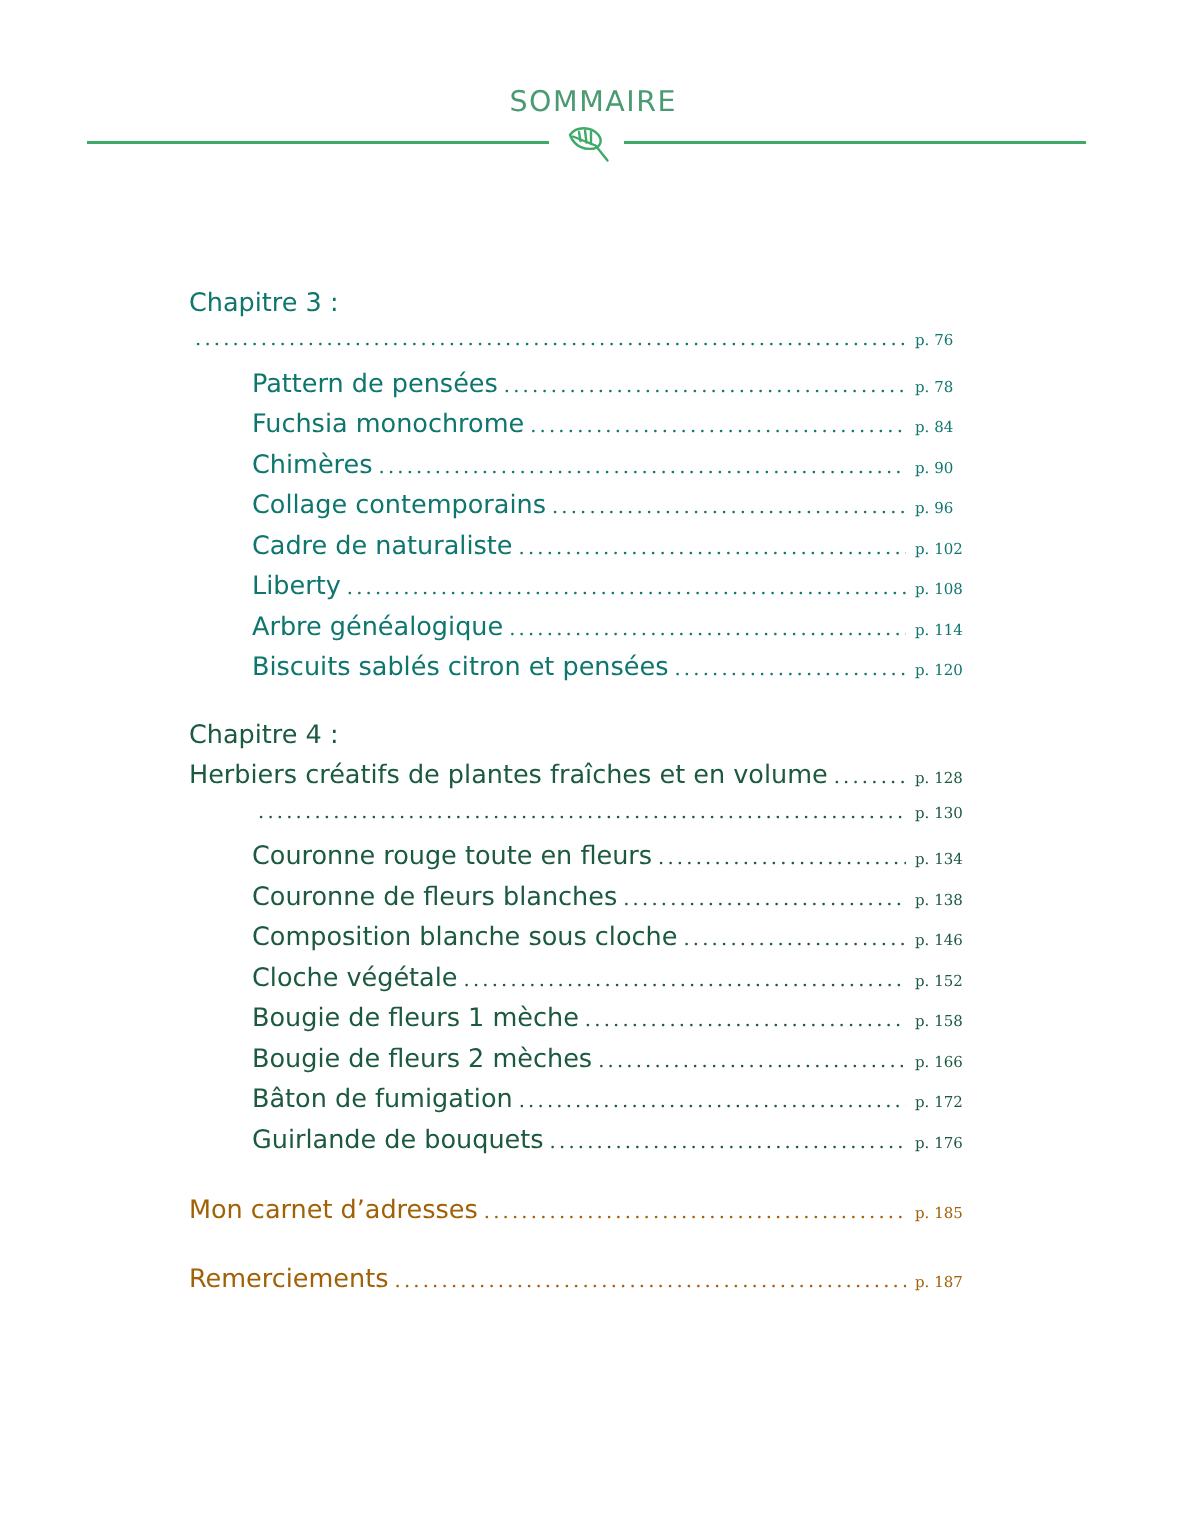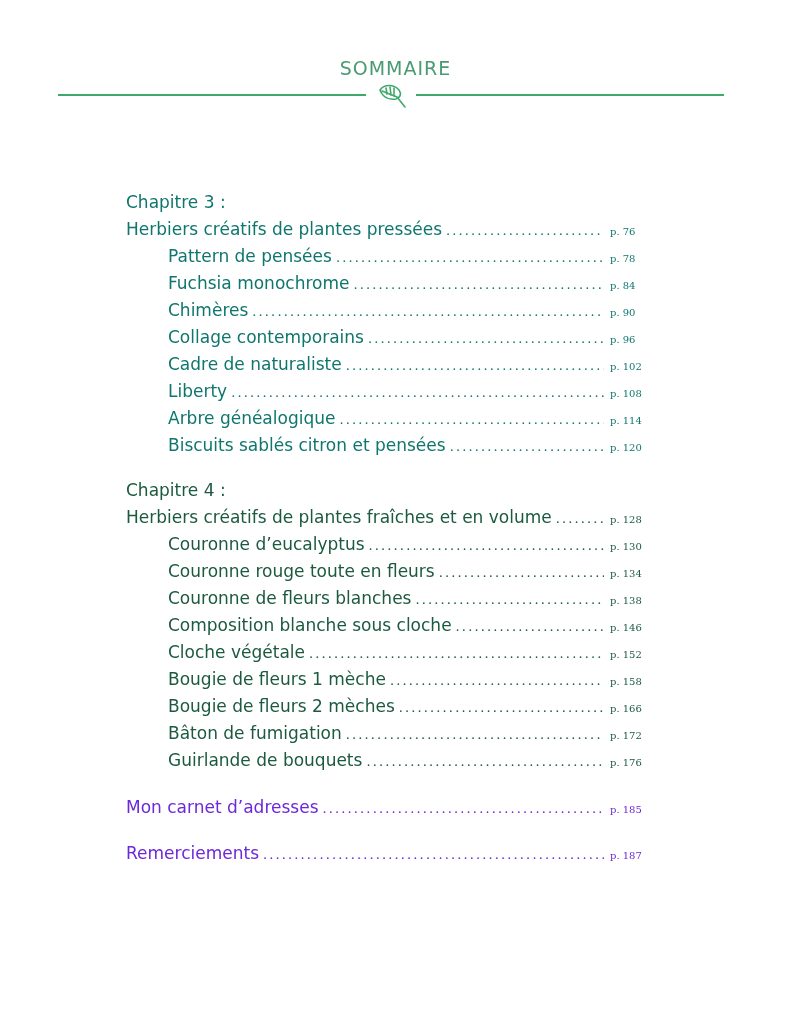--- a/index.html
+++ b/index.html
@@ -11,21 +11,21 @@
   .leaf{position:absolute;left:374px;top:82px;width:36px;height:28px;}
   .toc{position:absolute;left:126px;top:192px;width:528px;}
   .row{display:flex;align-items:baseline;height:27px;font-size:17px;white-space:nowrap;}
   .row .label{flex:0 0 auto;}
   .row .dots{flex:1 1 auto;overflow:hidden;margin:0 6px 0 4px;font-family:"DejaVu Serif",serif;font-size:13px;letter-spacing:1px;}
   .row .dots::after{content:". . . . . . . . . . . . . . . . . . . . . . . . . . . . . . . . . . . . . . . . . . . . . . . . . . . . . . . . . . . . . . . . . . . . . . . . . . . . . . . . . . . . . . . . . . . . . . . . . . . . . . . . . . . . . . . . . . .";letter-spacing:-1px;}
   .row .page{flex:0 0 44px;font-family:"DejaVu Serif","Liberation Serif",serif;font-size:10px;}
   .indent{padding-left:42px;}
   .ch3{color:#0f766e;}
   .ch4{color:#1c5a40;}
-  .misc{color:#6d28d9;}
+  .misc{color:#a16207;}
   .chap-head{height:27px;font-size:17px;}
   .gap1{height:18px;}
   .gap2{height:20px;}
   .misc .row{height:30px;}
 </style>
 </head>
 <body>
 
 <div class="title">SOMMAIRE</div>
 <div class="rule left"></div>
@@ -36,21 +36,20 @@
     <path d="M8 9 L23 15 L31 25"></path>
     <path d="M12 6 L13 12 M16 5 L17 13 M20 6 L20 14"></path>
   </g>
 </svg>
 
 <div class="toc">
 
   <div class="ch3">
     <div class="chap-head">Chapitre 3 :</div>
     <div class="row">
-      <span class="label">Herbiers créatifs de plantes pressées</span>
       <span class="dots"></span>
       <span class="page">p. 76</span>
     </div>
     <div class="row indent">
         <span class="label">Pattern de pensées</span>
         <span class="dots"></span>
         <span class="page">p. 78</span>
       </div>
     <div class="row indent">
         <span class="label">Fuchsia monochrome</span>
@@ -92,21 +91,20 @@
   <div class="gap1"></div>
 
   <div class="ch4">
     <div class="chap-head">Chapitre 4 :</div>
     <div class="row">
       <span class="label">Herbiers créatifs de plantes fraîches et en volume</span>
       <span class="dots"></span>
       <span class="page">p. 128</span>
     </div>
     <div class="row indent">
-        <span class="label">Couronne d’eucalyptus</span>
         <span class="dots"></span>
         <span class="page">p. 130</span>
       </div>
     <div class="row indent">
         <span class="label">Couronne rouge toute en fleurs</span>
         <span class="dots"></span>
         <span class="page">p. 134</span>
       </div>
     <div class="row indent">
         <span class="label">Couronne de fleurs blanches</span>

